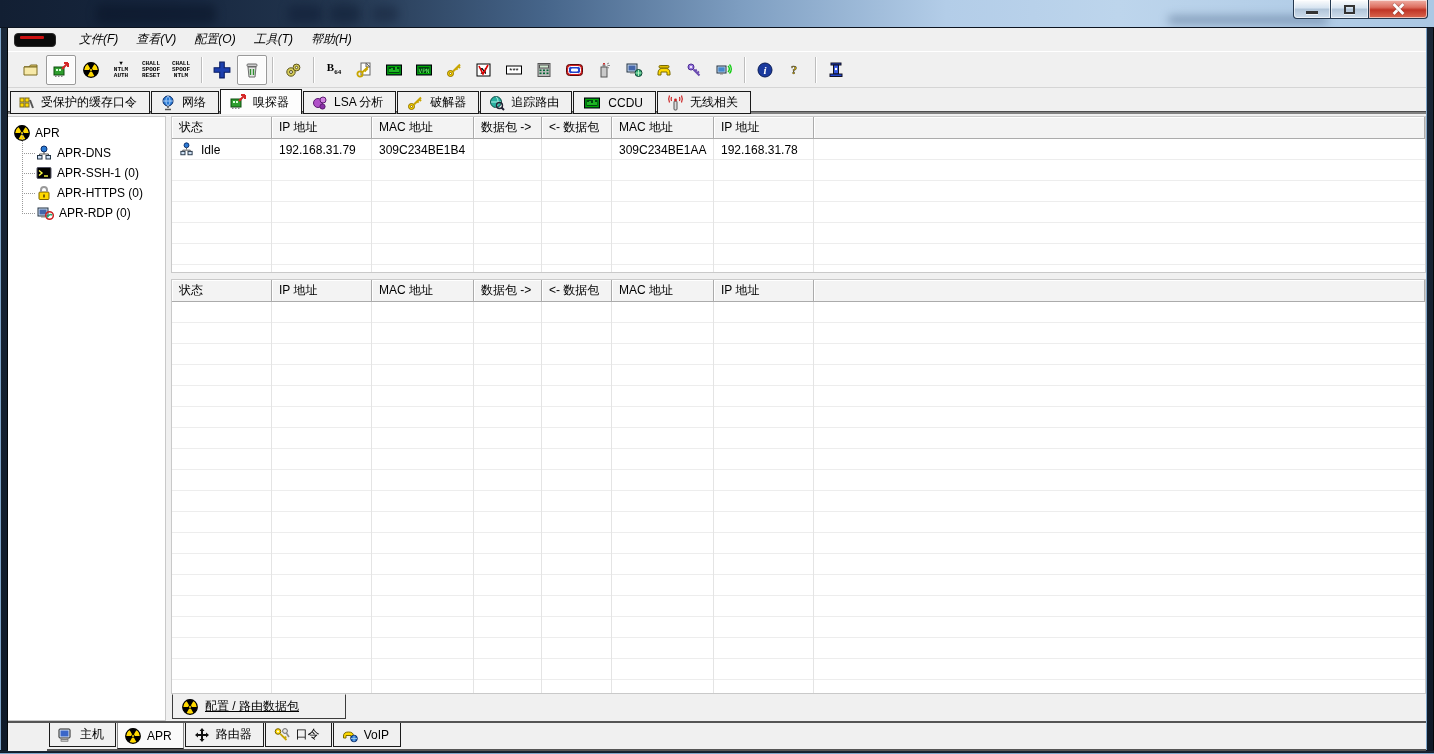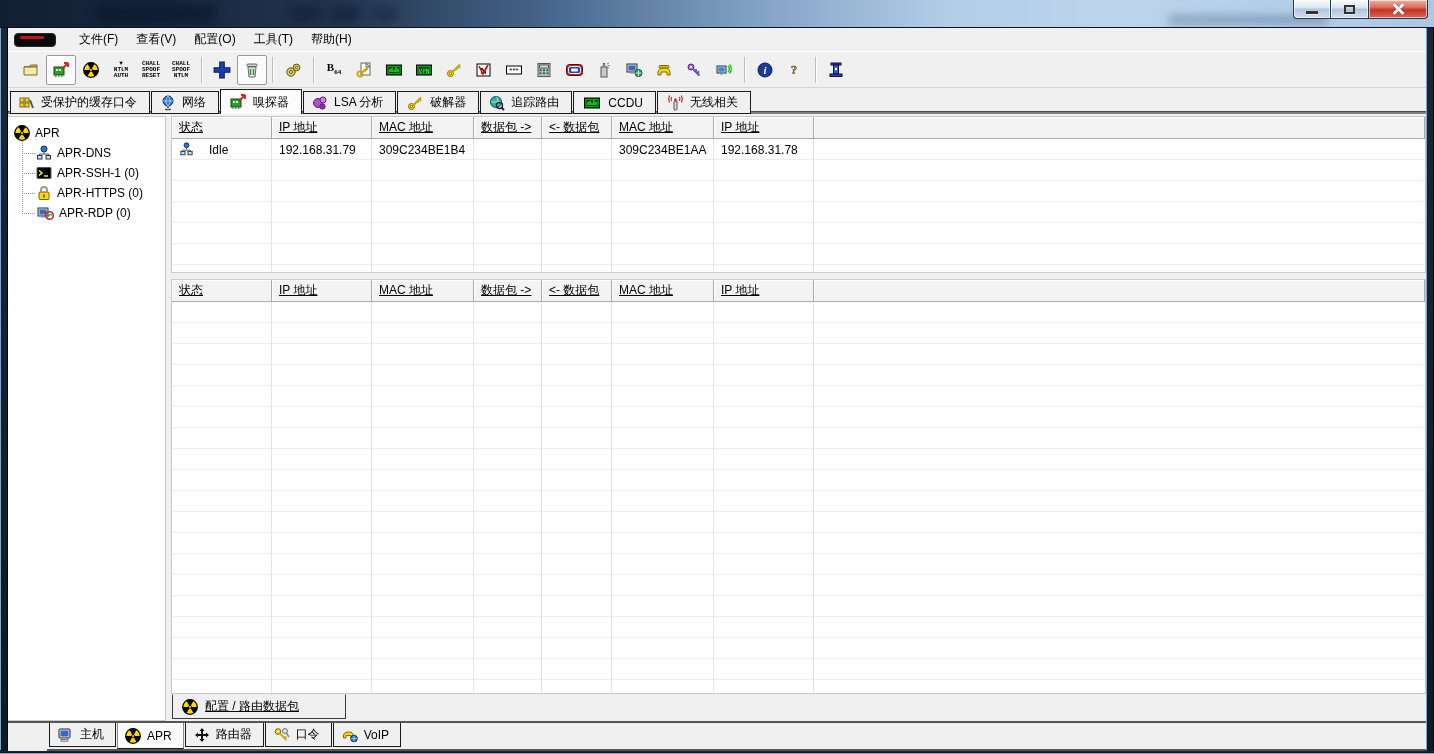--- a/index.html
+++ b/index.html
@@ -39,21 +39,21 @@
   .edge-l,.edge-r { border-left:1px solid #7ea4c8; border-right:1px solid #030608; }
   .edge-r { right:0; top:28px; width:8px; height:722px; }
   .edge-b { left:0; bottom:0; width:1434px; height:3px; border-bottom:1px solid #7ea4c8; }
 
   .frame { position:absolute; left:8px; top:28px; width:1418px; height:723px; background:#f0f0f0; display:flex; flex-direction:column; }
 
   
   .menubar { height:23px; display:flex; align-items:center; background:#f0f0f0; padding-left:6px; }
   .app-icon { width:42px; height:14px; background:#0a0a0a; border:1px solid #2a2a2a; border-radius:4px; position:relative; margin-right:14px; }
   .app-icon::before { content:""; position:absolute; left:5px; top:2px; width:24px; height:3px; background:#cc1111; border-radius:1px; }
-  .menu-item { padding:3px 9px; cursor:default; }
+  .menu-item { padding:3px 9px; cursor:default;font-style:italic; }
 
   
   .toolbar { height:37px; display:flex; align-items:center; border-top:1px solid #ffffff; border-bottom:1px solid #d5d5d5; padding-left:8px; background:#f0f0f0; }
   .tb-btn { width:30px; height:30px; display:flex; align-items:center; justify-content:center; border:1px solid transparent; border-radius:2px; }
   .tb-btn.framed { border:1px solid #9a9a9a; background:#fbfbfb; box-shadow:inset 0 0 0 1px #fff; }
   .tb-sep { width:1px; height:26px; background:#bdbdbd; margin:0 5px; box-shadow:1px 0 0 #fff; }
   .tb-text { font-family:"Liberation Mono","DejaVu Sans Mono",monospace; font-size:6px; font-weight:bold; line-height:6px; text-align:center; white-space:pre; color:#000; }
   .icon { display:inline-block; line-height:0; }
 
   
@@ -68,31 +68,31 @@
   .splitter-v { width:5px; background:#f0f0f0; }
   .tree-root { display:flex; align-items:center; gap:5px; height:20px; padding-left:2px; }
   .tree-kids { position:relative; margin-left:10px; }
   .tree-item { display:flex; align-items:center; gap:5px; height:20px; position:relative; padding-left:14px; }
   .tree-item::before { content:""; position:absolute; left:0; top:-10px; width:12px; height:20px;
      border-left:1px dotted #9a9a9a; border-bottom:1px dotted #9a9a9a; }
   .tree-label { white-space:nowrap; }
 
   .right-pane { flex:1; display:flex; flex-direction:column; min-width:0; padding-top:2px; }
 
-  .grid { display:flex; flex-direction:column; background:#fff; border:1px solid #c9c9c9;text-decoration:underline; }
+  .grid { display:flex; flex-direction:column; background:#fff; border:1px solid #c9c9c9; }
   .grid-top { height:157px; }
   .grid-bottom { flex:1; min-height:0; }
   .grid-header { display:flex; height:22px; background:#f3f3f3; flex:none; }
   .gh-cell { border-right:1px solid #ababab; border-bottom:1px solid #ababab; box-shadow:inset 1px 1px 0 #fff; display:flex; align-items:center; padding-left:7px; background:#f3f3f3; overflow:hidden; white-space:nowrap; cursor:default; }
   .gh-fill { flex:1; }
   .grid-body { position:relative; flex:1; overflow:hidden;
     background:repeating-linear-gradient(to bottom,#ffffff 0 20px,#ededed 20px 21px); }
   .col-line { position:absolute; top:0; bottom:0; width:1px; background:#e4e4e4; }
   .grid-row { position:absolute; left:0; top:0; height:21px; display:flex; align-items:center; }
-  .gr-cell { padding-left:7px; white-space:nowrap; overflow:hidden; display:flex; align-items:center; gap:15px; height:21px; }
+  .gr-cell { padding-left:7px; white-space:nowrap; overflow:hidden; display:flex; align-items:center; gap:7px; height:21px; }
   .splitter-h { height:6px; background:#f0f0f0; }
 
   .inner-tabs { height:27px; background:#f0f0f0; display:flex; align-items:flex-start; padding-left:1px;text-decoration:underline; }
   .tab-inner { height:25px; margin-top:0; display:flex; align-items:center; gap:7px; padding:0 46px 0 9px; background:#f0f0f0; border:1px solid #3c3c3c; border-top:1px solid #f0f0f0; cursor:default; }
 
   
   .tabbar-bottom { height:28px; display:flex; align-items:flex-start; background:#f0f0f0; padding-left:2px; border-bottom:2px solid #555;margin-left:39px; }
   .tab-b { height:24px; display:flex; align-items:center; gap:6px; padding:0 11px 0 7px; border:1px solid #1a1a1a; border-top:none; background:#f0f0f0; margin-right:1px; margin-top:0; cursor:default; }
   .tab-b.active { background:#fafafa; border-color:#8a8a8a; border-bottom-color:#1a1a1a; height:26px; }
 

